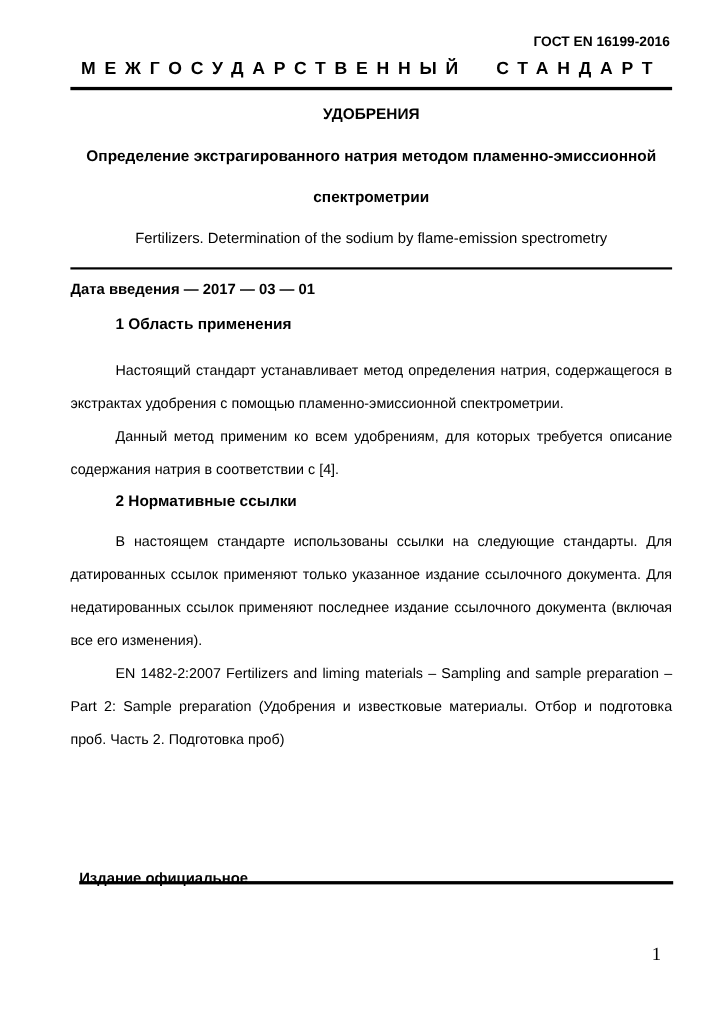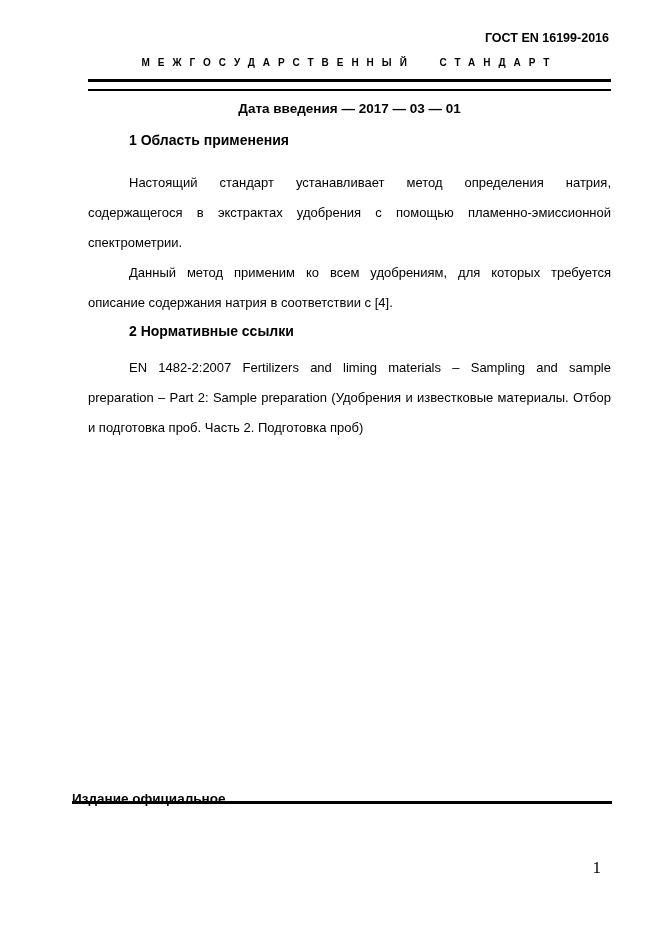--- a/index.html
+++ b/index.html
@@ -5,55 +5,55 @@
   html, body { margin: 0; padding: 0; background: #e8e8e8; }
   .page {
     position: relative;
     width: 661px;
     height: 935px;
     margin: 0 auto;
     background: #ffffff;
     color: #000000;
     font-family: "Liberation Sans", "DejaVu Sans", sans-serif;
     box-sizing: border-box;
-    padding: 30px 50px 0 88px;
+    padding: 30px 50px 0 64px;
     overflow: hidden;
   }
   .doc-number {
     text-align: right;
     font-weight: bold;
     font-size: 12.5px;
     line-height: 16px;
     padding-right: 2px;
   }
   .standard-type {
     text-align: center;
     font-weight: bold;
-    font-size: 10px;
+    font-size: 16px;
     letter-spacing: 8px;
     word-spacing: 14px;
     line-height: 18px;
     margin-top: 8px;
     padding-bottom: 7px;
     white-space: nowrap;
   }
   .rule { border: none; margin: 0; }
   .rule-thick { border-top: 3px solid #000; }
   .rule-mid   { border-top: 2px solid #000; }
   .title-block {
     line-height: 38px;
     margin-top: 2px;
     text-align: center;
   }
   .title-main { font-weight: bold; font-size: 14px; }
   .title-sub  { font-weight: bold; font-size: 14px; }
   .title-en   { font-size: 13.5px; }
   .mid-rule-wrap { margin-top: 7px; }
   .effective-date {
-    text-align: center;
+    text-align: left;
     font-weight: bold;
     font-size: 13.5px;
     line-height: 20px;
     margin-top: 8px;
   }
   .section-heading {
     font-weight: bold;
     font-size: 14px;
     line-height: 18px;
     text-indent: 41px;
@@ -94,35 +94,41 @@
 <body>
 
 <div class="page">
 
   <div class="doc-number">ГОСТ EN 16199-2016</div>
 
   <div class="standard-type">МЕЖГОСУДАРСТВЕННЫЙ СТАНДАРТ</div>
 
   <div class="rule rule-thick"></div>
 
+  <div class="title-block">
+    <div class="title-main">УДОБРЕНИЯ</div>
+    <div class="title-sub">Определение экстрагированного натрия методом пламенно-эмиссионной спектрометрии</div>
+    <div class="title-en">Fertilizers. Determination of the sodium by flame-emission spectrometry</div>
+  </div>
 
   <div class="mid-rule-wrap">
     <div class="rule rule-mid"></div>
   </div>
 
   <div class="effective-date">Дата введения — 2017 — 03 — 01</div>
 
   <h2 class="section-heading h1-first">1 Область применения</h2>
 
   <p class="body-par">Настоящий стандарт устанавливает метод определения натрия, содержащегося в экстрактах удобрения с помощью пламенно-эмиссионной спектрометрии.</p>
 
   <p class="body-par">Данный метод применим ко всем удобрениям, для которых требуется описание содержания натрия в соответствии с [4].</p>
 
   <h2 class="section-heading h2-second">2 Нормативные ссылки</h2>
 
+  <p class="body-par">В настоящем стандарте использованы ссылки на следующие стандарты. Для датированных ссылок применяют только указанное издание ссылочного документа. Для недатированных ссылок применяют последнее издание ссылочного документа (включая все его изменения).</p>
 
   <p class="body-par">EN 1482-2:2007 Fertilizers and liming materials – Sampling and sample preparation – Part 2: Sample preparation (Удобрения и известковые материалы. Отбор и подготовка проб. Часть 2. Подготовка проб)</p>
 
   <div class="footer-rule"></div>
 
   <div class="official-edition">Издание официальное</div>
 
   <div class="page-number">1</div>
 
 </div>

